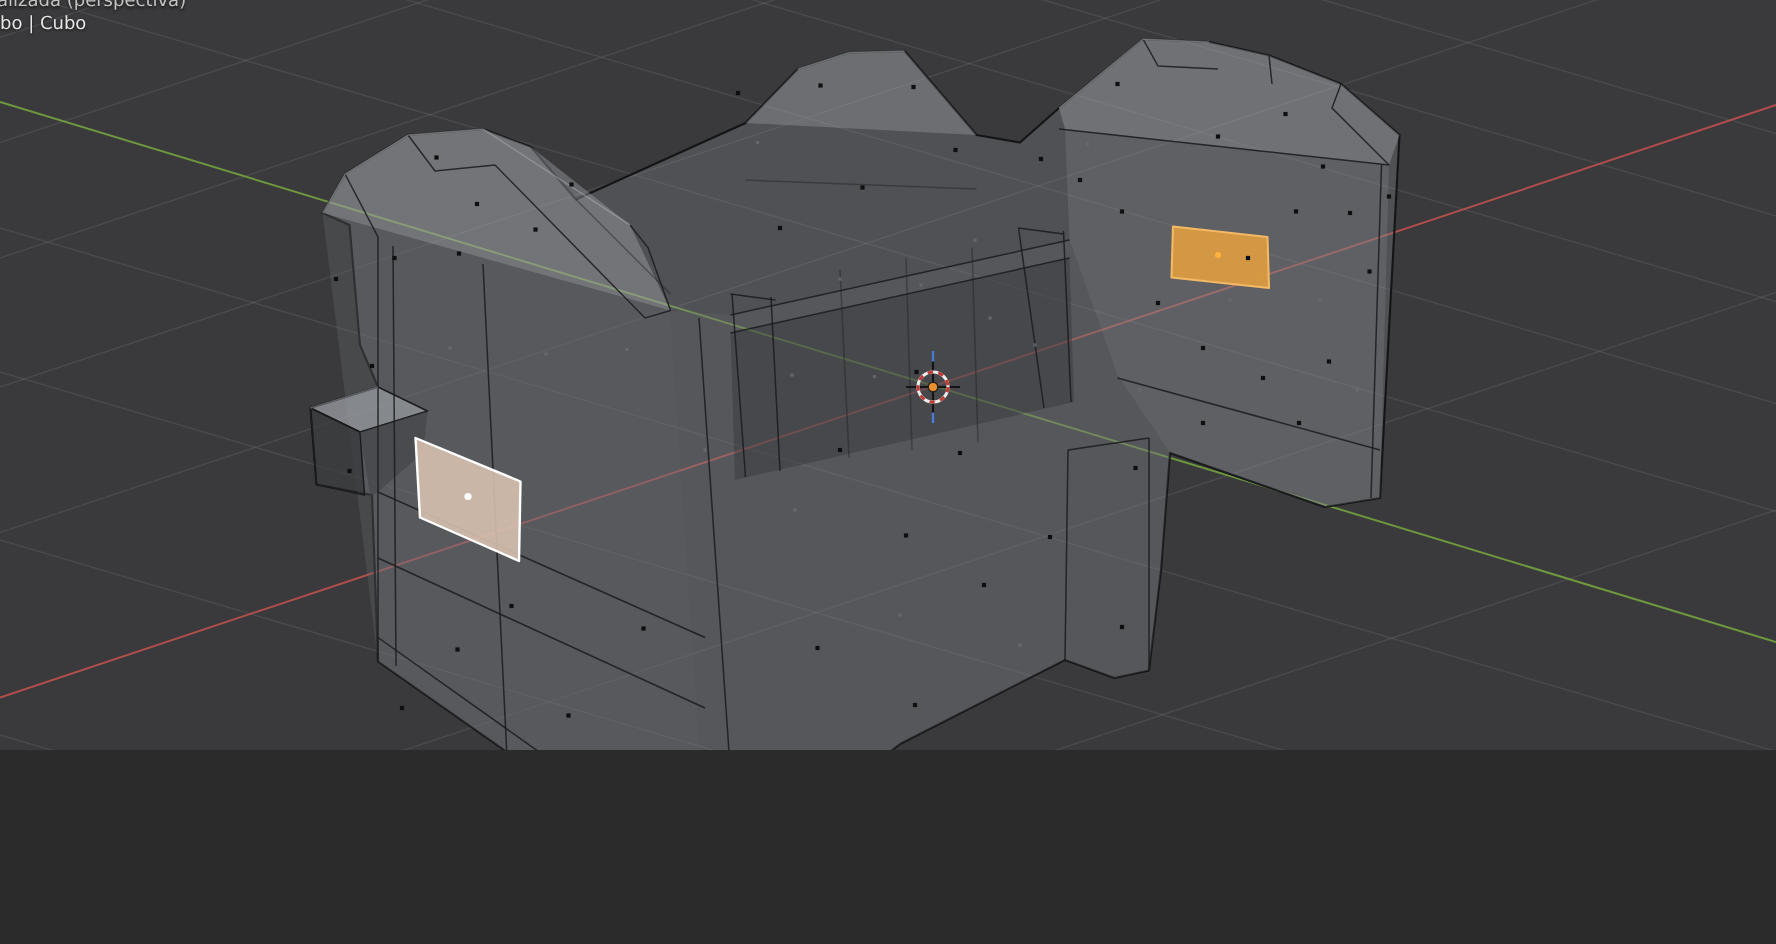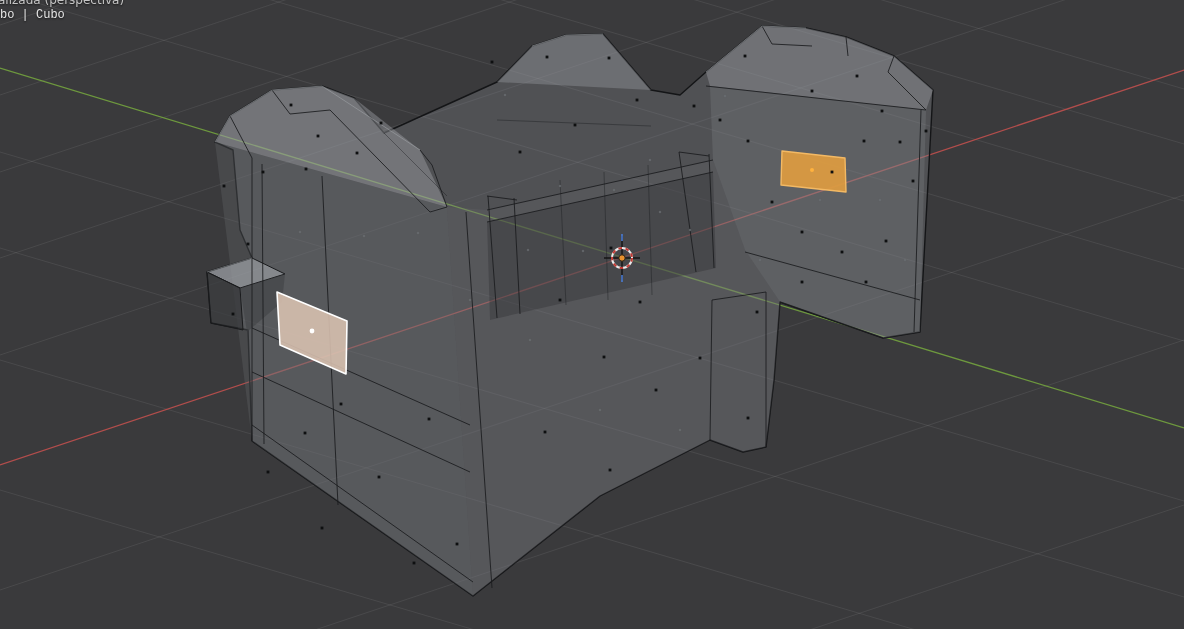--- a/index.html
+++ b/index.html
@@ -2,31 +2,31 @@
 <html><head>
 <meta charset="utf-8">
 <style>
   html,body{margin:0;padding:0;}
   body{
     width:1184px;height:629px;overflow:hidden;
     font-family:"DejaVu Sans","Liberation Sans",sans-serif;
     background:#2b2b2b;
   }
   #viewport{
-    position:relative;width:1184px;height:629px;overflow:hidden;
+    position:relative;width:1184px;height:500px;overflow:hidden;
   }
   #canvas{position:absolute;top:0;left:0;}
   .overlay-text{
     position:absolute;left:0;
     color:#c9c9c9;font-size:12px;line-height:14px;white-space:nowrap;
     text-shadow:0 1px 2px rgba(0,0,0,.65);
     pointer-events:none;
   }
   #view-name{top:-7px;left:-2px;color:#c4c4c4;}
-  #breadcrumb{top:8px;left:0;color:#e6e6e6;font-family:Liberation Mono, monospace;}
+  #breadcrumb{top:8px;left:0;color:#e6e6e6;}
 </style>
 </head>
 <body>
 
 <div id="viewport" style="background: rgb(58, 58, 60);">
   <svg id="canvas" width="1184" height="629" viewBox="0 0 1184 629" xmlns="http://www.w3.org/2000/svg">
     <g>
         <line x1="0" y1="-260" x2="1184" y2="89" stroke="#ffffff" stroke-opacity="0.08" stroke-width="1"></line>
         <line x1="0" y1="-205" x2="1184" y2="144" stroke="#ffffff" stroke-opacity="0.08" stroke-width="1"></line>
         <line x1="0" y1="-148" x2="1184" y2="201" stroke="#ffffff" stroke-opacity="0.08" stroke-width="1"></line>

